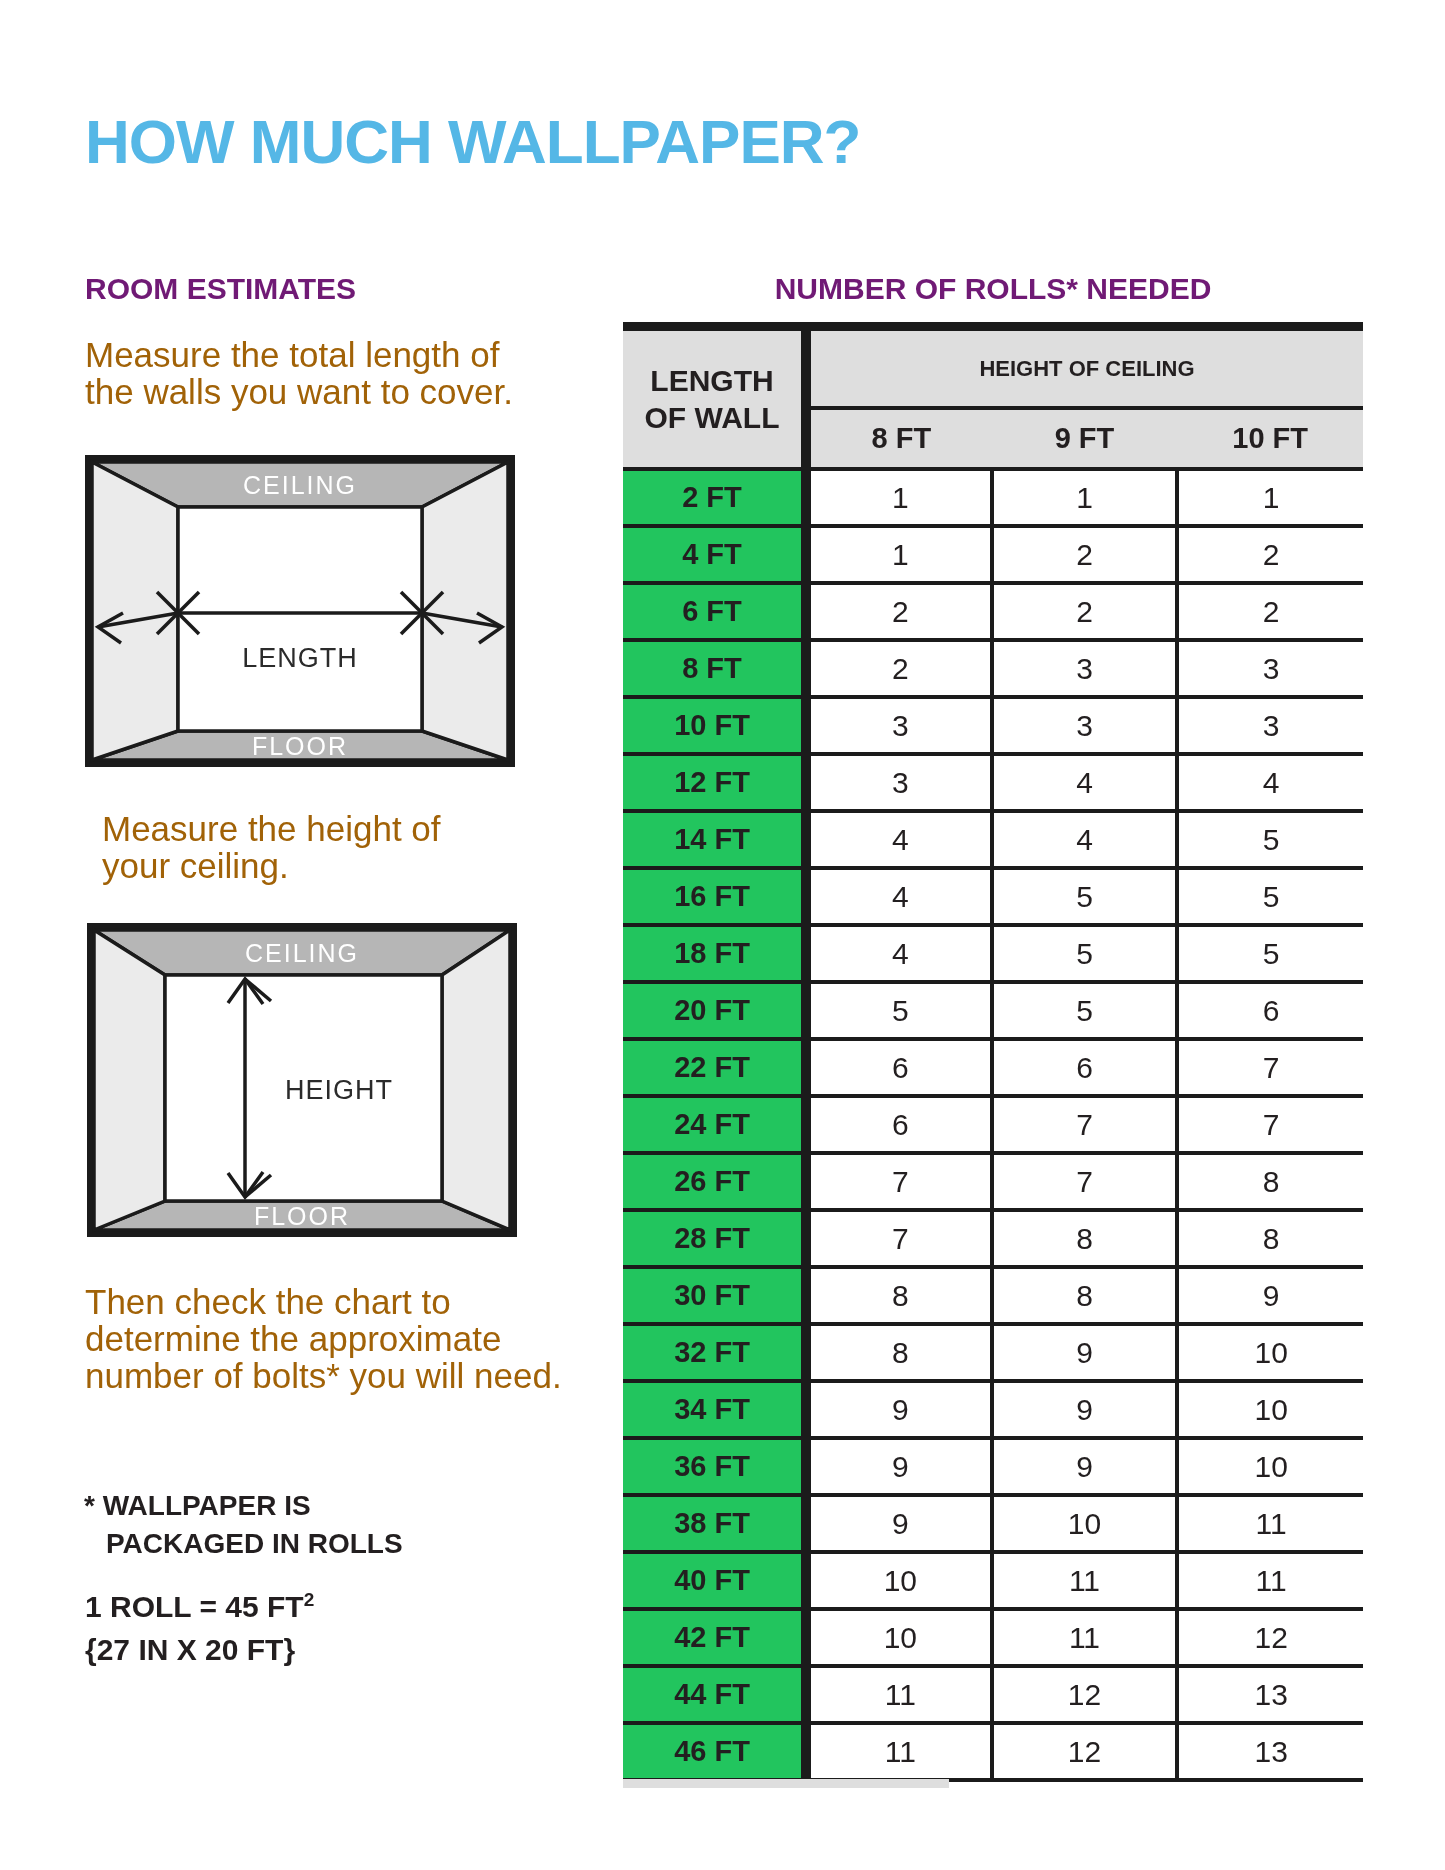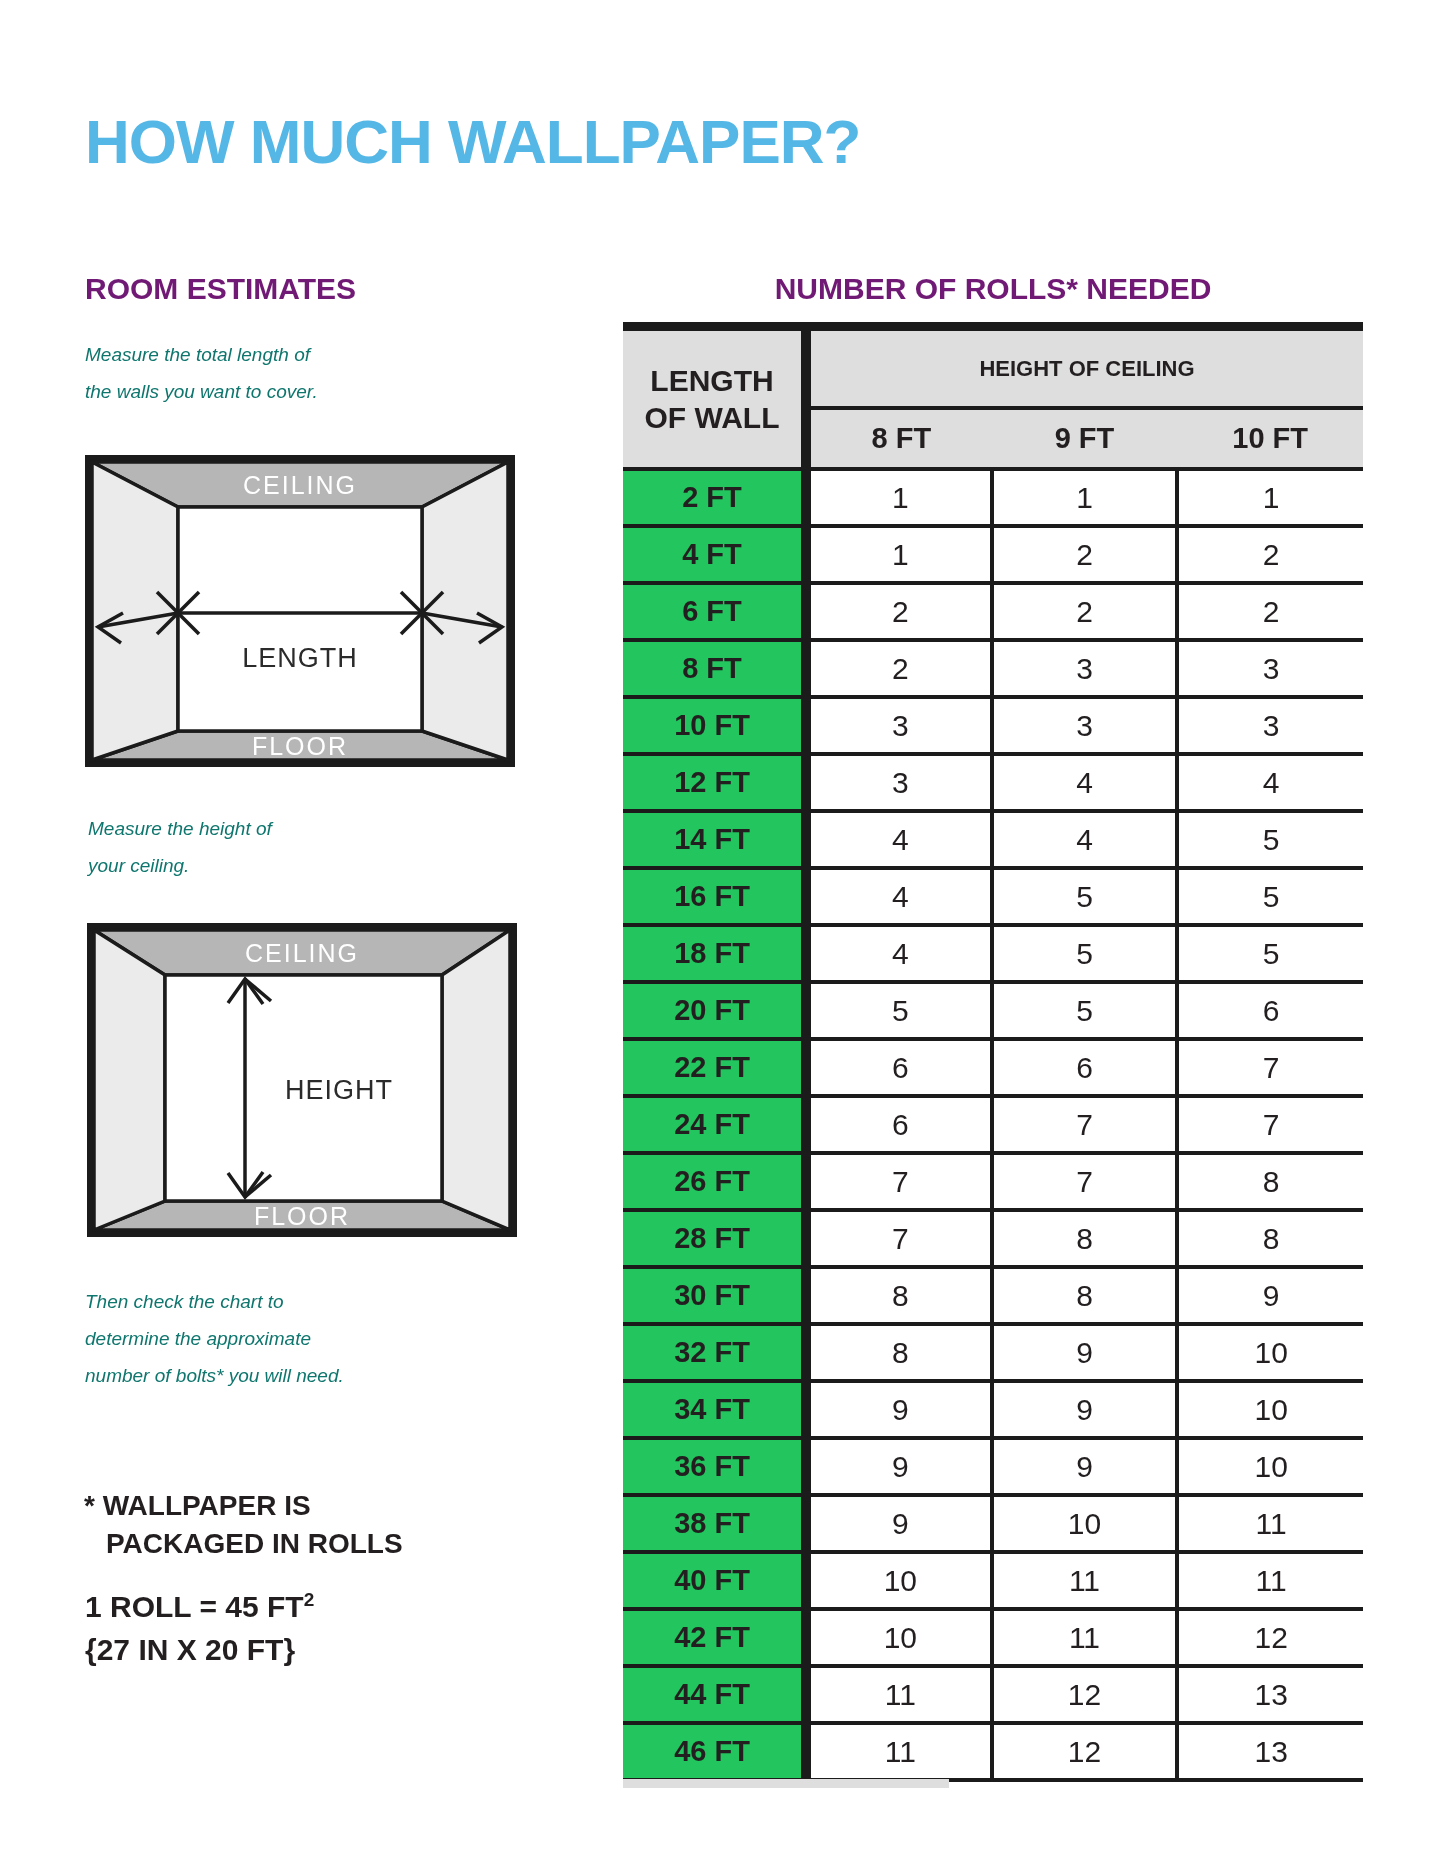--- a/index.html
+++ b/index.html
@@ -3,23 +3,23 @@
 <meta charset="utf-8">
 <style>
   html,body{margin:0;padding:0;background:#ffffff;}
   body{width:1445px;height:1870px;position:relative;overflow:hidden;
        font-family:"Liberation Sans", sans-serif;color:#231f20;}
   .abs{position:absolute;}
   .page-title{left:85px;top:64px;font-size:62px;font-weight:bold;color:#55b7e6;letter-spacing:-1px;}
   .sec-head{font-size:30px;font-weight:bold;color:#701a75;letter-spacing:0px;}
   .room-head{left:85px;top:272px;}
   .table-head{left:623px;top:272px;width:740px;text-align:center;}
-  .para{font-size:19px;line-height:37px;color:#0f766e;font-style:italic;}
+  .para{font-size:35px;line-height:37px;color:#a16207;}
   .p1{left:85px;top:336px;}
-  .p2{left:88px;top:810px;}
+  .p2{left:102px;top:810px;}
   .p3{left:85px;top:1283px;}
   .note{left:84px;top:1487px;font-size:28px;line-height:38px;font-weight:bold;}
   .note .indent{padding-left:22px;}
   .roll1{left:85px;top:1589px;font-size:30px;font-weight:bold;}
   .roll1 sup{font-size:19px;}
   .roll2{left:85px;top:1633px;font-size:30px;font-weight:bold;}
   .diagram1{left:85px;top:455px;}
   .diagram2{left:87px;top:923px;}
 
   

